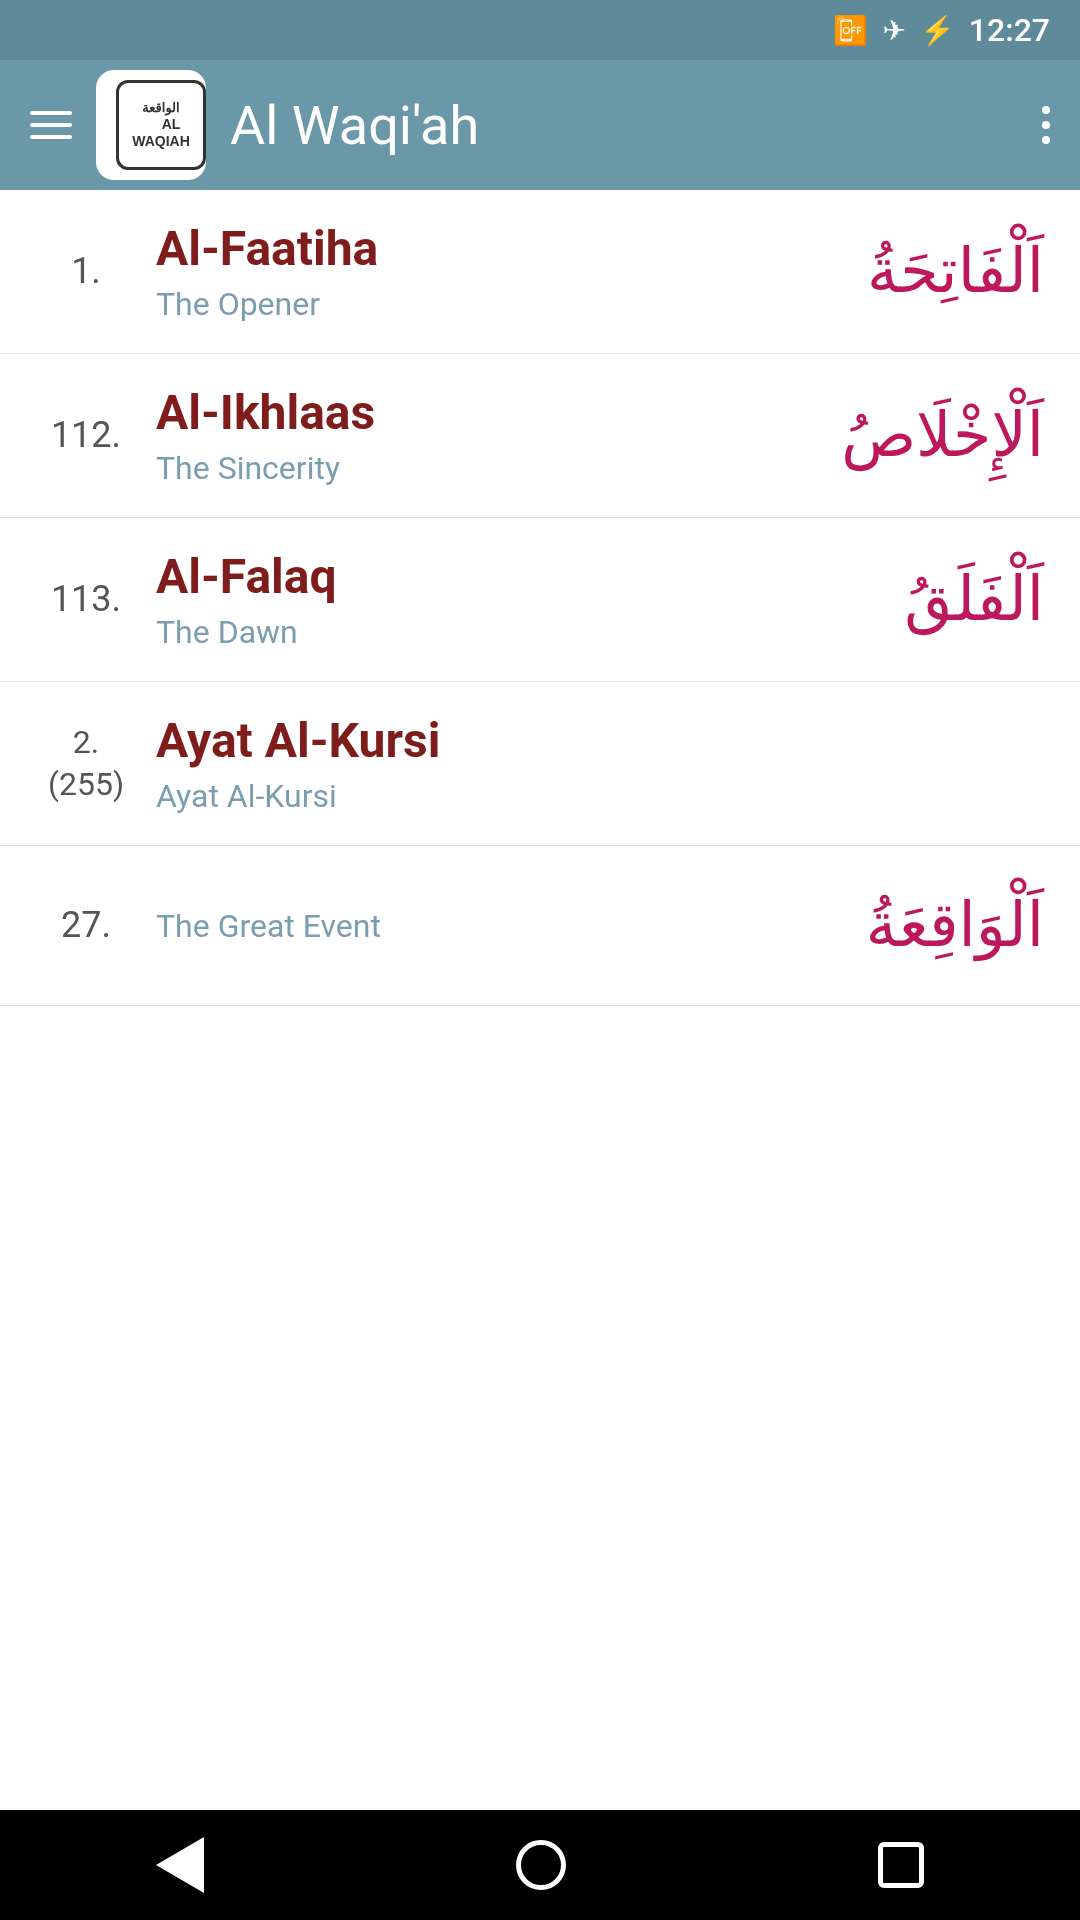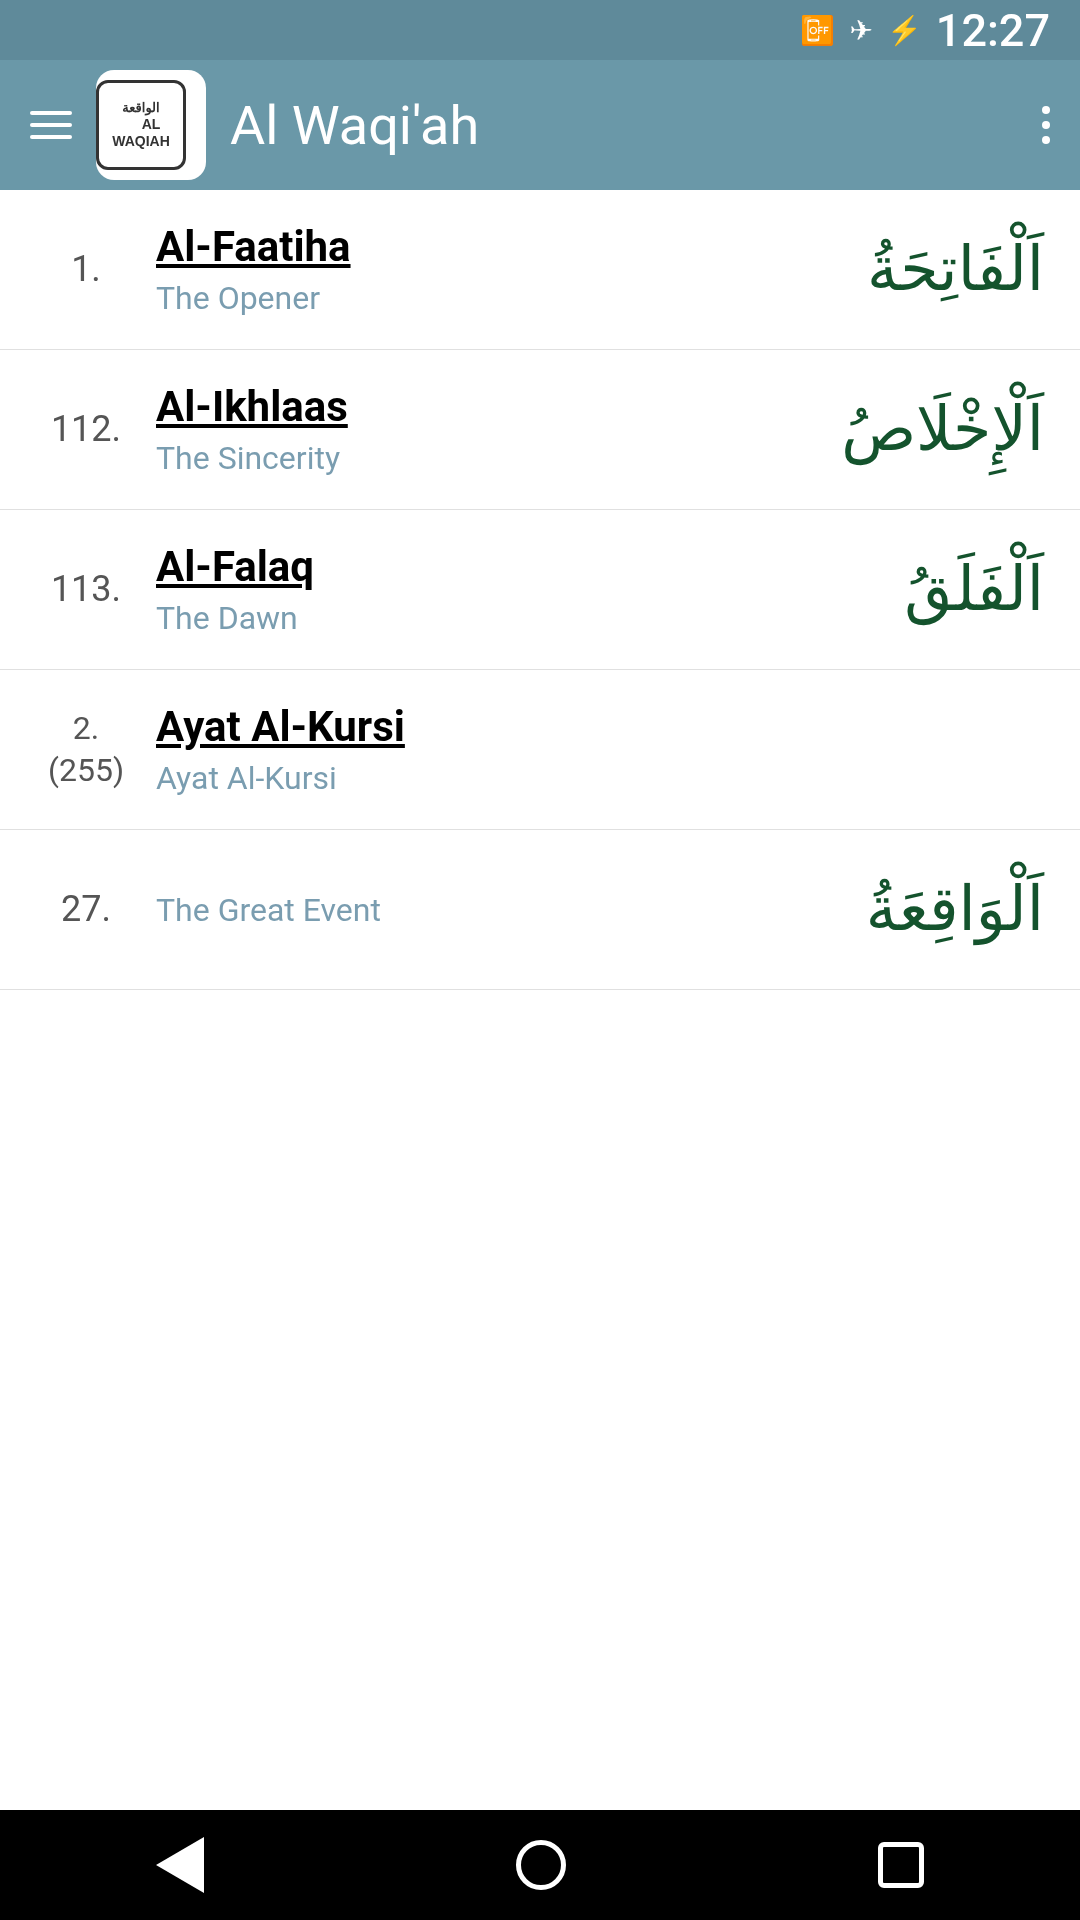--- a/index.html
+++ b/index.html
@@ -33,21 +33,21 @@
     }
     .status-icon {
       color: #ccc;
       font-size: 28px;
     }
     .status-icon.active {
       color: #fff;
     }
     .status-time {
       color: #fff;
-      font-size: 45px;
+      font-size: 32px;
       font-weight: 500;
     }
 
     
     .app-bar {
       width: 100%;
       height: 130px;
       background: #6a98a8;
       display: flex;
       align-items: center;
@@ -70,21 +70,21 @@
       background: #fff;
       border-radius: 2px;
     }
     .app-logo {
       width: 110px;
       height: 110px;
       background: #fff;
       border-radius: 18px;
       display: flex;
       align-items: center;
-      justify-content: flex-start;
+      justify-content: flex-end;
       flex-shrink: 0;
     }
     .app-logo-inner {
       width: 90px;
       height: 90px;
       border: 3px solid #333;
       border-radius: 12px;
       display: flex;
       align-items: center;
       justify-content: center;
@@ -150,33 +150,32 @@
       font-size: 36px;
       color: #555;
       flex-shrink: 0;
       line-height: 1.3;
     }
     .surah-info {
       flex: 1;
       padding-left: 20px;
     }
     .surah-name {
-      font-size: 42px;
+      font-size: 48px;
       font-weight: 700;
-      color: #000000;
+      color: #7f1d1d;
       margin-bottom: 8px;
-      text-decoration: underline;
     }
     .surah-meaning {
       font-size: 32px;
       color: #7a9db0;
     }
     .surah-arabic {
       font-size: 62px;
-      color: #14532d;
+      color: #be185d;
       text-align: right;
       flex-shrink: 0;
       font-family: 'Traditional Arabic', 'Arabic Typesetting', serif;
       max-width: 220px;
       line-height: 1.2;
     }
 
     
     .bottom-nav {
       width: 100%;

